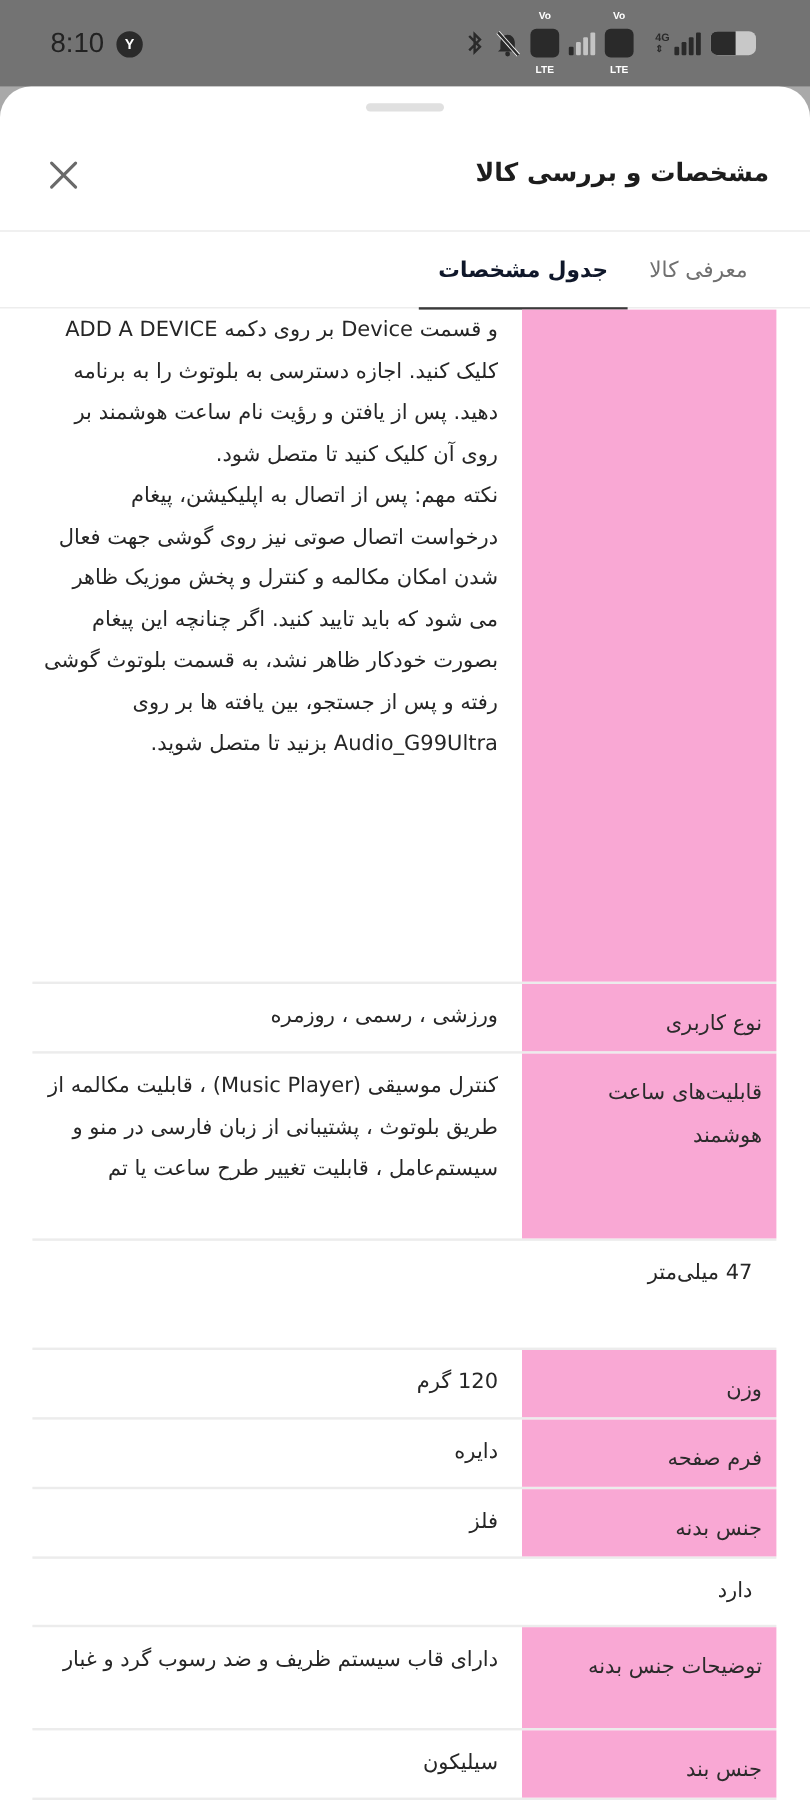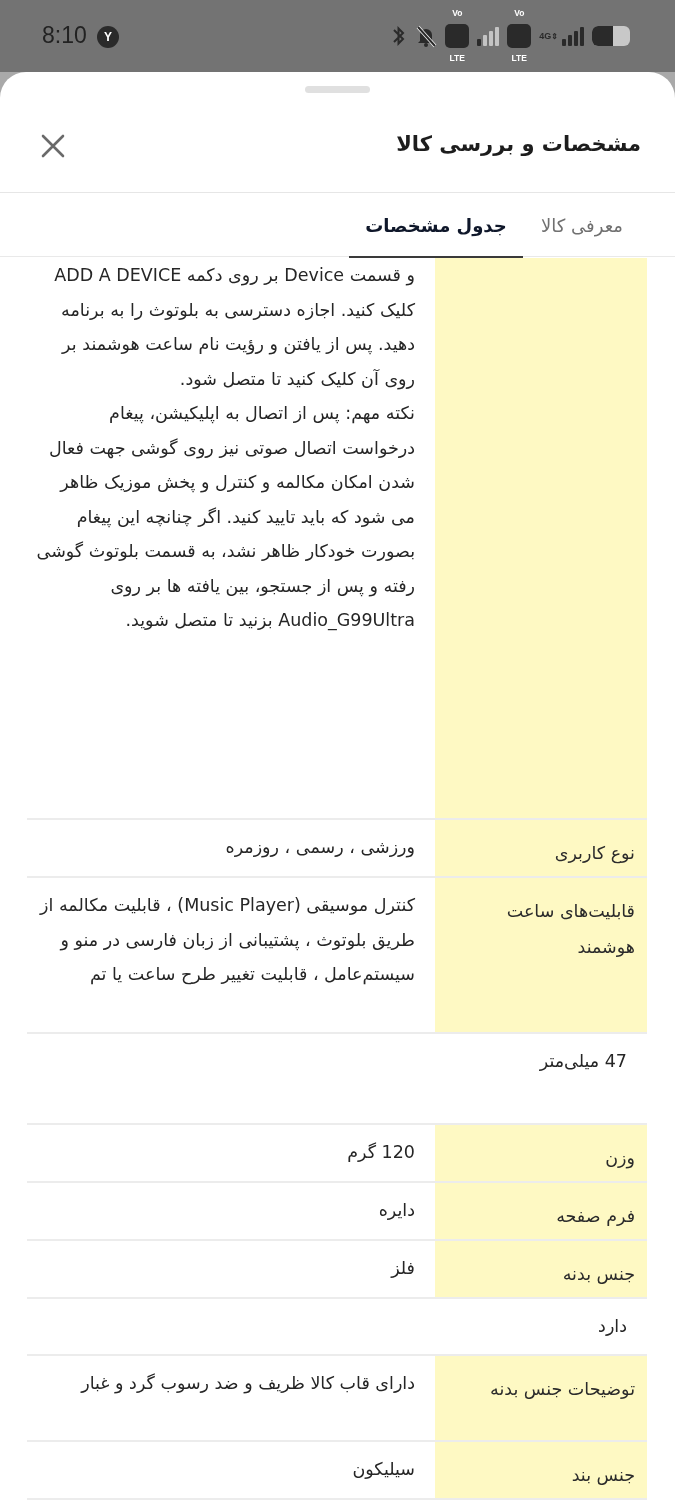--- a/index.html
+++ b/index.html
@@ -30,21 +30,21 @@
   }
   .si { display: inline-flex; align-items: center; justify-content: center; color: #2a2a2a; }
   .volte {
     width: 24px; height: 24px; border-radius: 5px; background: #2a2a2a; color: #fff;
     font-family: "Liberation Sans", sans-serif; font-size: 8.5px; font-weight: bold; line-height: 9px;
     flex-direction: column; text-align: center; gap: 36px;
   }
   .bars { display: inline-flex; align-items: flex-end; gap: 2px; height: 20px; }
   .bars i { display: block; width: 4px; background: #2a2a2a; border-radius: 1px; }
   .bars.weak i:nth-child(n+2) { background: #c4c4c4; }
-  .net-4g { font-family: "Liberation Sans", sans-serif; font-size: 9px; font-weight: bold; line-height: 9px; display: flex; flex-direction: row; align-items: flex-start; margin-right: -4px; }
+  .net-4g { font-family: "Liberation Sans", sans-serif; font-size: 9px; font-weight: bold; line-height: 9px; display: flex; flex-direction: column; align-items: flex-start; margin-right: -4px; margin-left: 10px; }
   .battery {
     width: 38px; height: 20px; border-radius: 6px; position: relative; overflow: hidden;
     background: #c8c8c8;
   }
   .battery .fill { position: absolute; left: 0; top: 0; bottom: 0; width: 55%; background: #2a2a2a; }
   .battery .lvl {
     position: absolute; inset: 0; display: flex; align-items: center; justify-content: center;
     color: #fff; font-family: "Liberation Sans", sans-serif; font-weight: bold; font-size: 17px; margin-left: 48px;
   }
 
@@ -82,21 +82,21 @@
     content: ""; position: absolute; left: 0; right: 0; bottom: -1px; height: 2px; background: #3a3a3a;
   }
 
   .table {
     position: absolute; left: 27px; top: 186px; width: 620px;
   }
   .row {
     display: flex; flex-direction: row-reverse; border-bottom: 2px solid #ececec;
   }
   .row .label {
-    width: 212px; background: #fef9c3; direction: rtl; text-align: right;
+    width: 212px; background: #f9a8d4; direction: rtl; text-align: right;
     padding: 15px 12px 12px 14px; font-size: 17.5px; line-height: 36px; color: #2b2b2b;
   }
   .row .value {
     flex: 1; direction: rtl; text-align: right; padding: 10px 20px 10px 8px;
     font-size: 17.5px; line-height: 34.5px; color: #262626; white-space: pre-line;
   }
   .row.first .value { padding-top: 0; padding-bottom: 8px; }
   .row.first .label { padding-top: 0; }
 </style>
 </head>
@@ -194,21 +194,21 @@
     </div>
     <div class="row" style="height:58px;">
       <div class="label">جنس بدنه</div>
       <div class="value">فلز</div>
     </div>
     <div class="row" style="height:57px;">
       <div class="value">دارد</div>
     </div>
     <div class="row" style="height:86px;">
       <div class="label">توضیحات جنس بدنه</div>
-      <div class="value">دارای قاب کالا ظریف و ضد رسوب گرد و غبار</div>
+      <div class="value">دارای قاب سیستم ظریف و ضد رسوب گرد و غبار</div>
     </div>
     <div class="row" style="height:58px;">
       <div class="label">جنس بند</div>
       <div class="value">سیلیکون</div>
     </div>
 
   </div>
 </div>
 
 </body></html>

